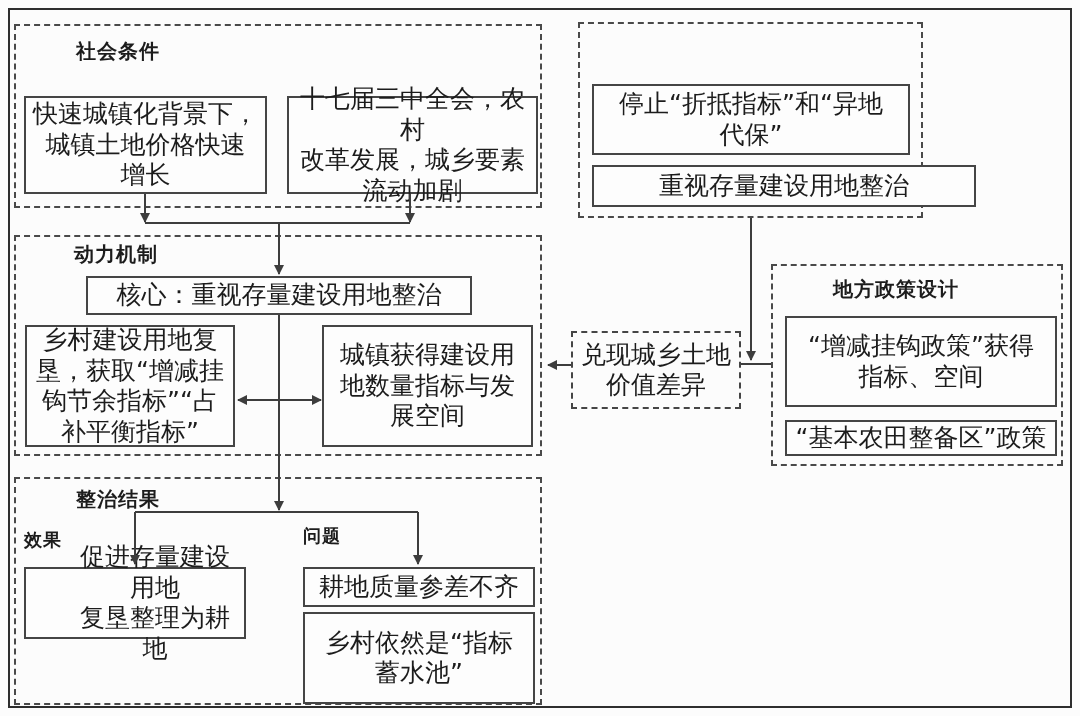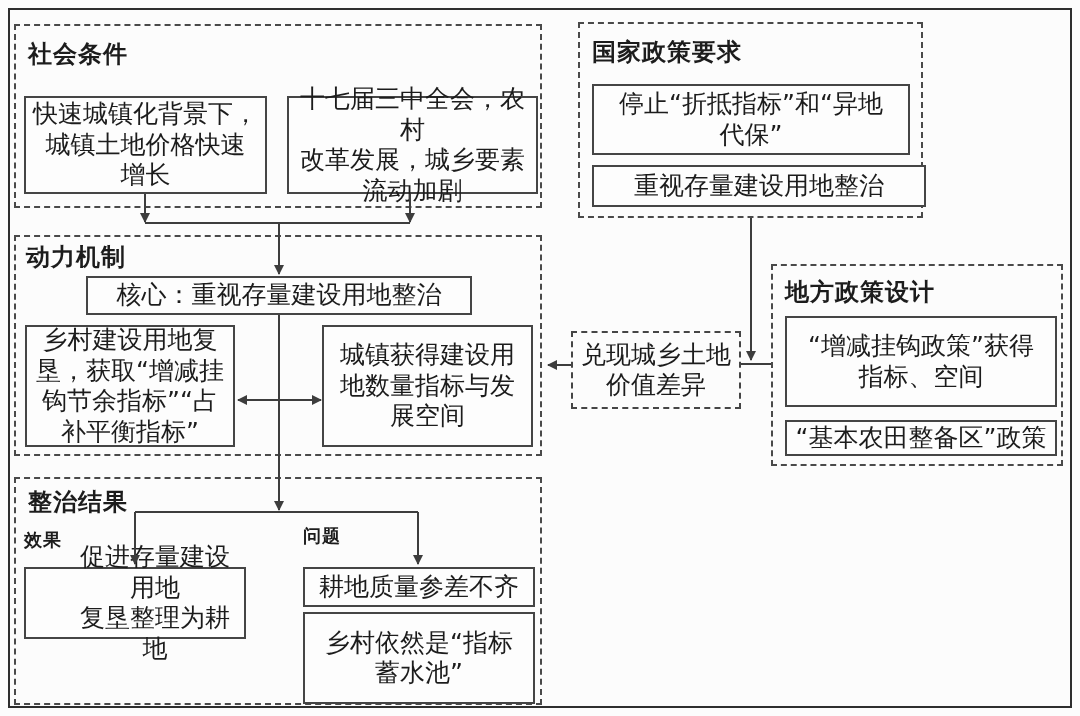--- a/index.html
+++ b/index.html
@@ -15,25 +15,26 @@
     position:absolute;left:8px;top:8px;right:8px;bottom:8px;
     border:2px solid #2e2e2e;
   }
   .group{
     position:absolute;
     border:2px dashed #4a4a4a;
     box-sizing:border-box;
   }
   .gtitle{
     position:absolute;
-    font-size:24px;
+    font-size:20px;
     font-weight:600;
     letter-spacing:1px;
     white-space:nowrap;
     color:#1c1c1c;
+    margin-left:48px;
   }
   .sublabel{
     position:absolute;
     font-size:18px;
     font-weight:600;
     letter-spacing:1px;
     white-space:nowrap;
     color:#1c1c1c;
   }
   .node{
@@ -62,24 +63,23 @@
   <div class="group" style="left:14px;top:24px;width:528px;height:184px;"></div>
   <div class="gtitle" style="left:28px;top:38px;">社会条件</div>
   <div class="node" style="left:24px;top:96px;width:243px;height:98px;">快速城镇化背景下，
 城镇土地价格快速
 增长</div>
   <div class="node" style="left:287px;top:96px;width:251px;height:98px;">十七届三中全会，农村
 改革发展，城乡要素
 流动加剧</div>
 
   <div class="group" style="left:578px;top:22px;width:345px;height:196px;"></div>
-  <div class="gtitle" style="left:592px;top:36px;">国家政策要求</div>
   <div class="node" style="left:592px;top:84px;width:318px;height:71px;">停止“折抵指标”和“异地
 代保”</div>
-  <div class="node" style="left:592px;top:165px;width:334px;height:42px;">重视存量建设用地整治</div>
+  <div class="node" style="left:592px;top:165px;width:384px;height:42px;">重视存量建设用地整治</div>
 
   <div class="group" style="left:14px;top:235px;width:528px;height:221px;"></div>
   <div class="gtitle" style="left:26px;top:241px;">动力机制</div>
   <div class="node" style="left:86px;top:276px;width:386px;height:39px;">核心：重视存量建设用地整治</div>
   <div class="node" style="left:25px;top:325px;width:210px;height:122px;">乡村建设用地复
 垦，获取“增减挂
 钩节余指标”“占
 补平衡指标”</div>
   <div class="node" style="left:322px;top:325px;width:211px;height:122px;">城镇获得建设用
 地数量指标与发

